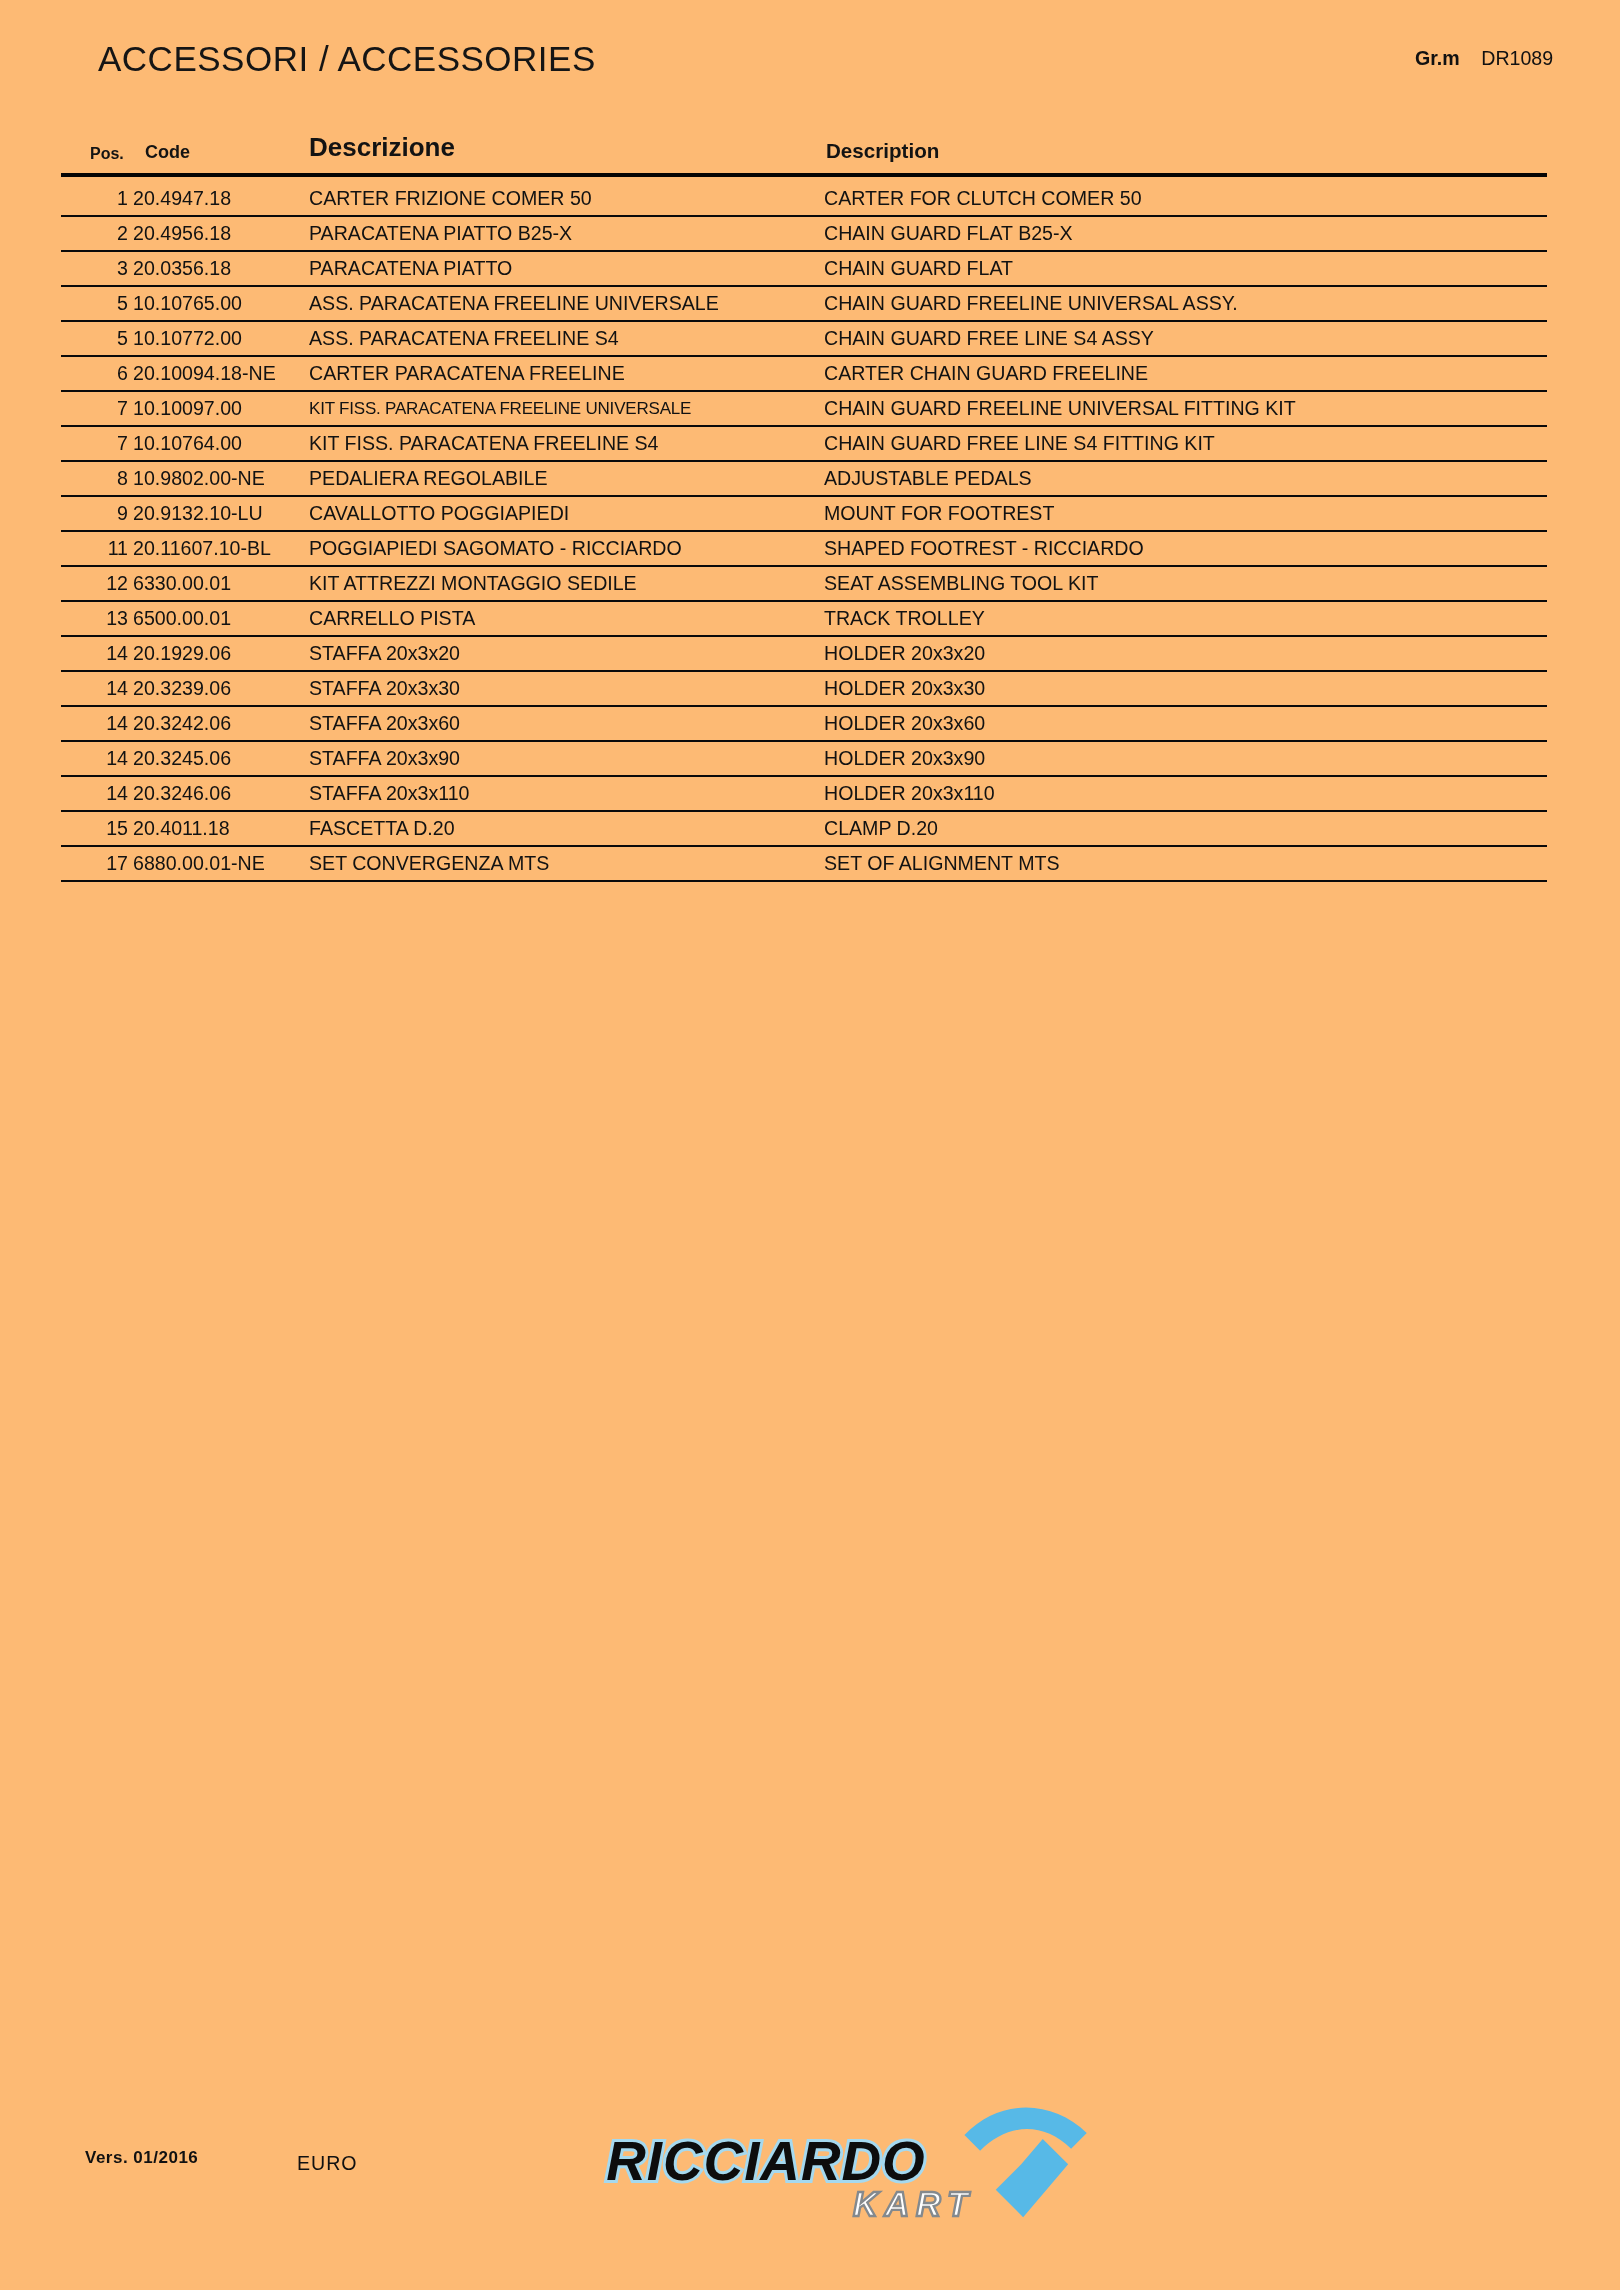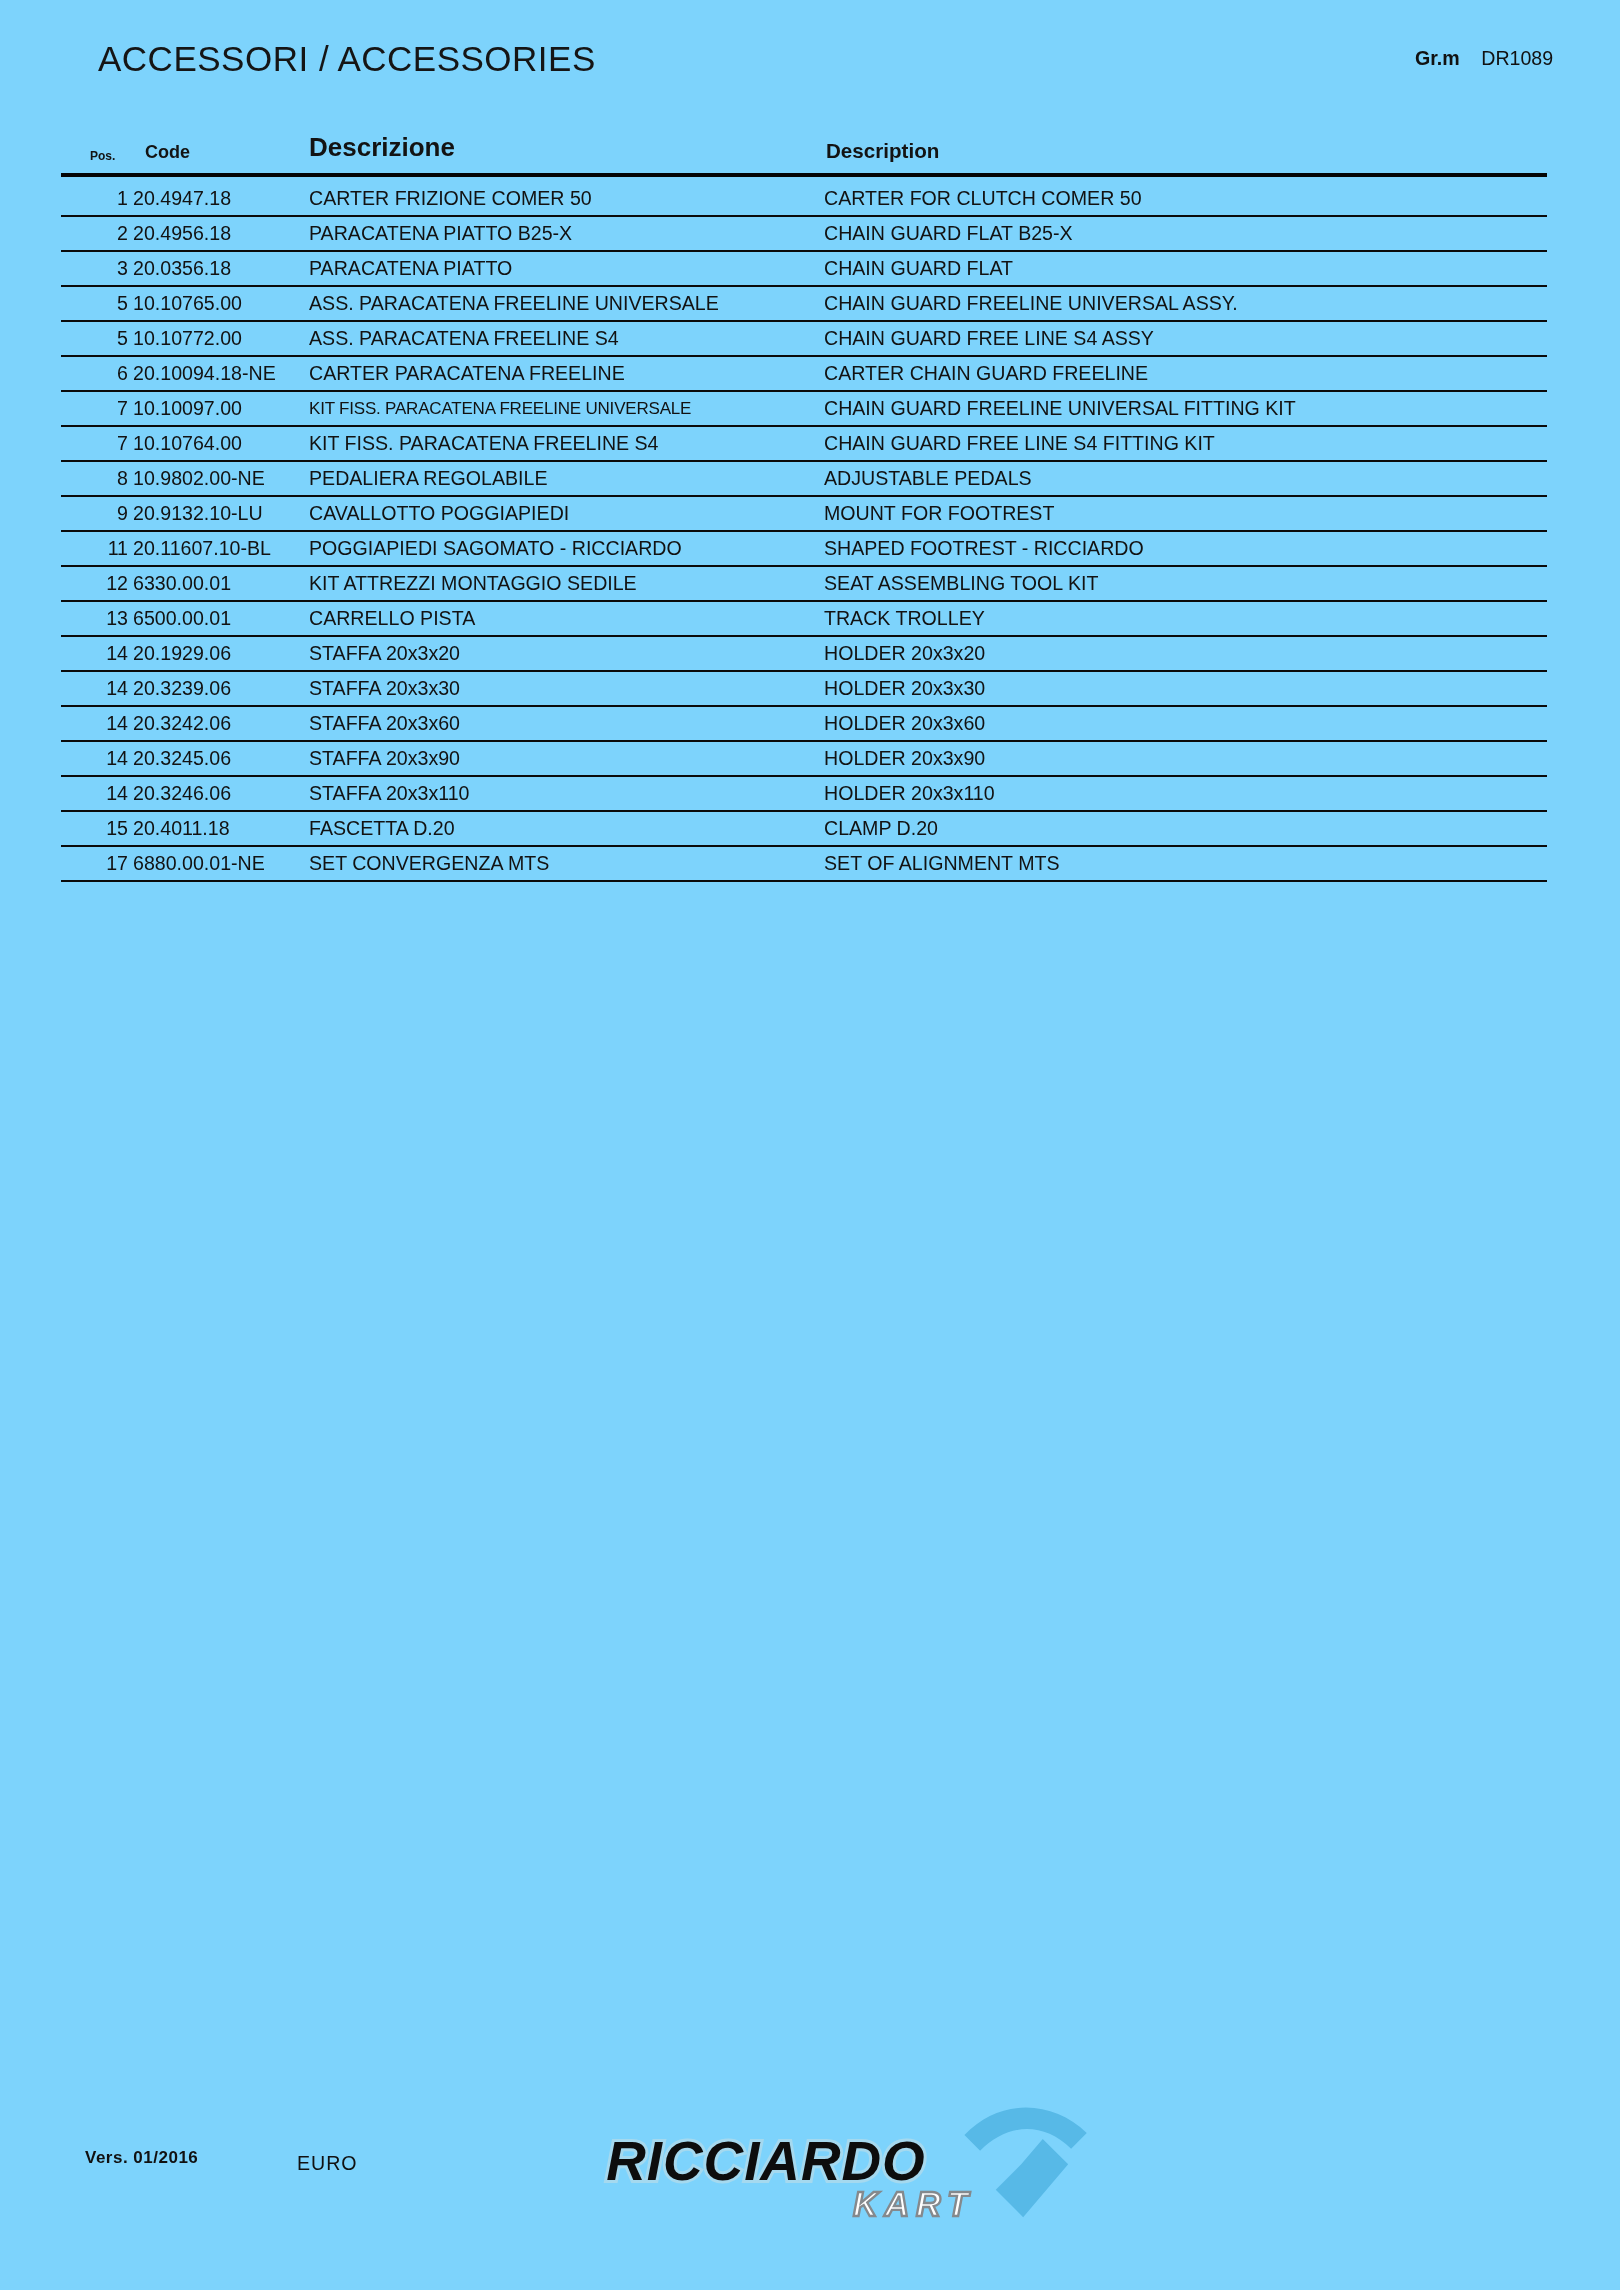--- a/index.html
+++ b/index.html
@@ -1,20 +1,20 @@
 <!DOCTYPE html>
 <html><head>
 <meta charset="utf-8">
 <style>
   html,body { margin:0; padding:0; background:#e8e8e8; }
   .page {
     position:relative;
     width:1620px; height:2291px;
     margin:0 auto;
-    background:#7dd3fc;
+    background:#fdba74;
     font-family:"Liberation Sans", sans-serif;
     color:#111;
     overflow:hidden;
   }
 
   
   .doc-title {
     position:absolute; left:98px; top:39px;
     font-size:35px; font-weight:400; letter-spacing:0.5px; color:#151515;
     white-space:nowrap;
@@ -28,21 +28,21 @@
 
   
   .table {
     position:absolute; left:61px; top:125px; width:1486px;
   }
   .thead {
     position:relative; height:48px;
     border-bottom:4.9px solid #050505;
   }
   .th { position:absolute; bottom:9.8px; font-weight:700; color:#131313; white-space:nowrap; }
-  .th-pos  { left:29px;  font-size:12px; }
+  .th-pos  { left:29px;  font-size:16px; }
   .th-code { left:84px;  font-size:18px; }
   .th-it   { left:248px; font-size:26px; }
   .th-en   { left:765px; font-size:20.6px; }
 
   .rows { position:relative; }
   .row {
     position:relative; height:35px; box-sizing:border-box;
     border-bottom:2.9px solid #0a0a0a;
   }
   .row:first-child { height:40px; }

